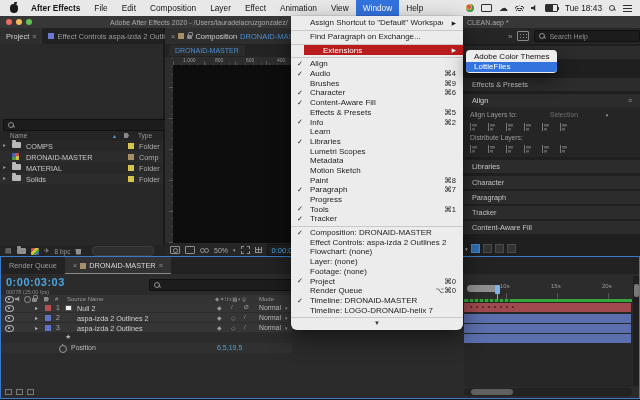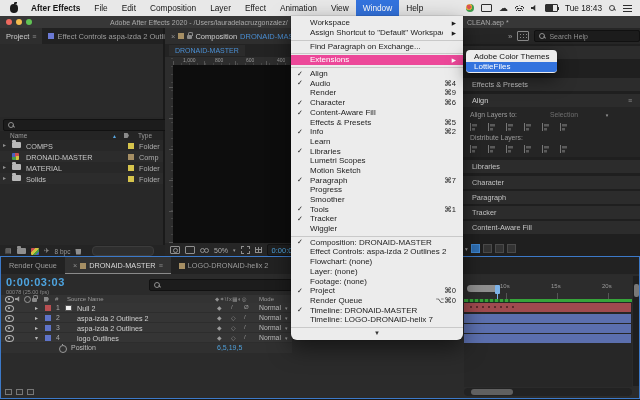--- a/index.html
+++ b/index.html
@@ -195,21 +195,21 @@
 
   
   #winmenu{left:291px;top:16px;width:172px;background:#ececec;border-radius:0 0 6px 6px;
     box-shadow:0 8px 22px rgba(0,0,0,0.5),0 0 0 0.5px rgba(0,0,0,0.15);z-index:50;padding:2px 0 3px;}
   .wm-row{position:relative;height:9.7px;display:flex;align-items:center;font-size:8px;color:#1c1c1c;
     padding:0 7px 0 19px;white-space:nowrap;}
   .wm-check{position:absolute;left:6px;top:0;font-size:7px;line-height:9.7px;}
   .wm-label{overflow:hidden;}
   .wm-short{margin-left:auto;font-size:7.6px;padding-left:4px;}
   .wm-arrow{width:9px;text-align:right;font-size:5.5px;}
-  .wm-row.hl{background:#ec4899;color:#fff;}
+  .wm-row.hl{background:#b91c1c;color:#fff;margin-left:13px;}
   .wm-row.sep{height:4px;padding:0 0;}
   .wm-row.sep::before{content:"";display:block;width:100%;height:1px;background:#c9c9c9;margin-top:1.5px;}
   .wm-scroll{text-align:center;font-size:6px;color:#333;height:8px;line-height:8px;}
   #extmenu{left:466px;top:50px;width:91px;background:#ececec;border-radius:4px;
     box-shadow:0 6px 18px rgba(0,0,0,0.5),0 0 0 0.5px rgba(0,0,0,0.15);z-index:60;padding:1.5px 0;}
   .sm-row{height:10px;line-height:10px;font-size:8px;color:#111;padding:0 8px;white-space:nowrap;}
   .sm-row.hl{background:#3373de;color:#fff;border-radius:0 0 3px 3px;}
 </style>
 </head>
 <body>
@@ -410,26 +410,20 @@
 
         </div>
 
         <div class="tl-tab active">
           <span class="tl-close">×</span>
           <span class="sq tan"></span>
           <span>DRONAID-MASTER</span>
           <span class="hamb">≡</span>
         </div>
 
-        <div class="tl-tab">
-
-          <span class="sq tan"></span>
-          <span>LOGO-DRONAID-helix 2</span>
-
-        </div>
       </div>
     <div id="tl-time" class="abs">0:00:03:03</div>
     <div id="tl-frames" class="abs">00078 (25.00 fps)</div>
     <div id="tl-search" class="abs searchbox">
         <span class="mag lt"></span>
       </div>
     <div id="tl-cols" class="abs">
       <span class="hic eye" style="left:4px;"></span>
       <span class="hic" style="left:14px;width:6px;height:6px;background:#9a9a9a;clip-path:polygon(0 35%,35% 35%,70% 5%,70% 95%,35% 65%,0 65%);"></span>
       <span class="hic" style="left:23px;width:5px;height:5px;border:1px solid #999;border-radius:50%;"></span>
@@ -477,33 +471,20 @@
           <span class="l-num">3</span>
           <span class="l-ico star"></span>
           <span class="l-name">aspa-izda 2 Outlines</span>
           <span class="l-sw sw0">◆</span>
           <span class="l-sw sw1">◇</span>
           <span class="l-sw sw2">/</span>
           <span class="l-mode">Normal</span>
           <span class="l-mchev">▾</span>
         </div>
 
-        <div class="tl-row">
-          <span class="eye"></span>
-          <span class="l-arrow">▾</span>
-          <span class="l-label blue"></span>
-          <span class="l-num">4</span>
-          <span class="l-ico star"></span>
-          <span class="l-name">logo Outlines</span>
-          <span class="l-sw sw0">◆</span>
-          <span class="l-sw sw1">◇</span>
-          <span class="l-sw sw2">/</span>
-          <span class="l-mode">Normal</span>
-          <span class="l-mchev">▾</span>
-        </div>
       </div>
     <div id="prop-row" class="abs" style="left:0;top:86px;width:291px;">
       <span class="stopw"></span>
       <span class="p-name">Position</span>
       <span class="p-val">6,5,19,5</span>
     </div>
     <div id="tl-right" class="abs">
       <div id="tl-ruler" class="abs">
 
       <span class="t-lab">10s</span>
@@ -528,26 +509,20 @@
       <span class="tfi"></span>
       <span class="tfi"></span>
       <span class="tfi"></span>
     </div>
   </div>
 
   <div id="winmenu" class="abs">
     <span>
       
     
-        <div class="wm-row">
-
-          <span class="wm-label">Workspace</span>
-          <span class="wm-short"></span>
-          <span class="wm-arrow">▶</span>
-        </div>
       
         <div class="wm-row">
 
           <span class="wm-label">Assign Shortcut to "Default" Workspace</span>
           <span class="wm-short"></span>
           <span class="wm-arrow">▶</span>
         </div>
       
         <div class="wm-row sep">
           
@@ -593,21 +568,21 @@
       
         <div class="wm-row">
           <span class="wm-check">✓</span>
           <span class="wm-label">Audio</span>
           <span class="wm-short">⌘4</span>
 
         </div>
       
         <div class="wm-row">
 
-          <span class="wm-label">Render</span>
+          <span class="wm-label">Brushes</span>
           <span class="wm-short">⌘9</span>
 
         </div>
       
         <div class="wm-row">
           <span class="wm-check">✓</span>
           <span class="wm-label">Character</span>
           <span class="wm-short">⌘6</span>
 
         </div>
@@ -650,71 +625,71 @@
       
         <div class="wm-row">
 
           <span class="wm-label">Lumetri Scopes</span>
           <span class="wm-short"></span>
 
         </div>
       
       
       
+        <div class="wm-row">
+
+          <span class="wm-label">Metadata</span>
+          <span class="wm-short"></span>
+
+        </div>
       
         <div class="wm-row">
 
           <span class="wm-label">Motion Sketch</span>
           <span class="wm-short"></span>
 
         </div>
       
+        <div class="wm-row">
+
+          <span class="wm-label">Paint</span>
+          <span class="wm-short">⌘8</span>
+
+        </div>
       
         <div class="wm-row">
           <span class="wm-check">✓</span>
           <span class="wm-label">Paragraph</span>
           <span class="wm-short">⌘7</span>
 
         </div>
       
       
         <div class="wm-row">
 
           <span class="wm-label">Progress</span>
           <span class="wm-short"></span>
 
         </div>
       
-        <div class="wm-row">
-
-          <span class="wm-label">Smoother</span>
-          <span class="wm-short"></span>
-
-        </div>
       
         <div class="wm-row">
           <span class="wm-check">✓</span>
           <span class="wm-label">Tools</span>
           <span class="wm-short">⌘1</span>
 
         </div>
       
         <div class="wm-row">
           <span class="wm-check">✓</span>
           <span class="wm-label">Tracker</span>
           <span class="wm-short"></span>
 
         </div>
       
-        <div class="wm-row">
-
-          <span class="wm-label">Wiggler</span>
-          <span class="wm-short"></span>
-
-        </div>
       
         <div class="wm-row sep">
           
           
           
           
         </div>
       
         <div class="wm-row">
           <span class="wm-check">✓</span>

